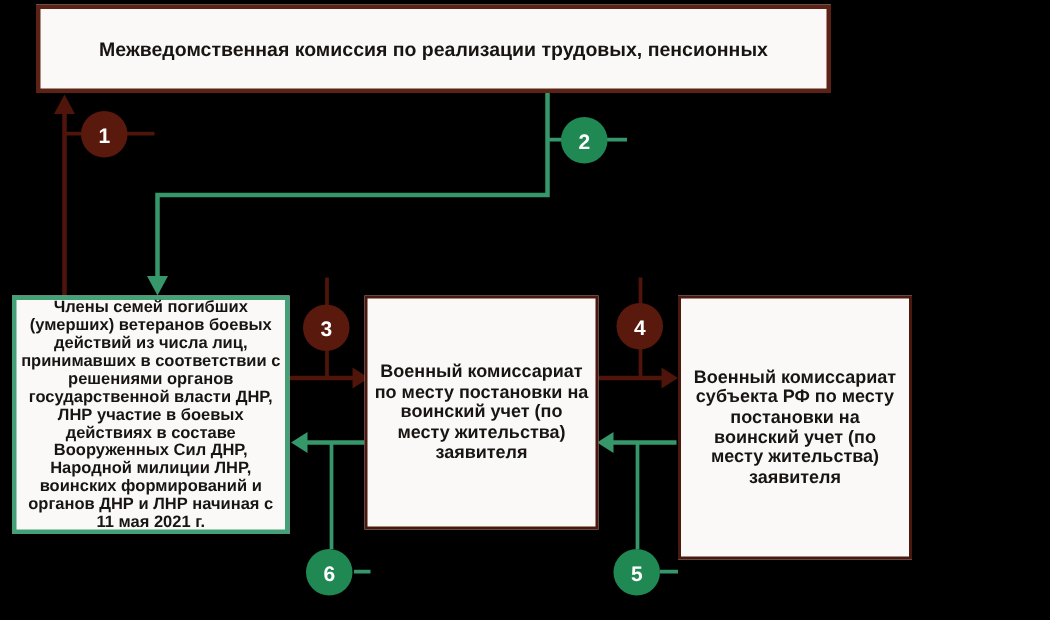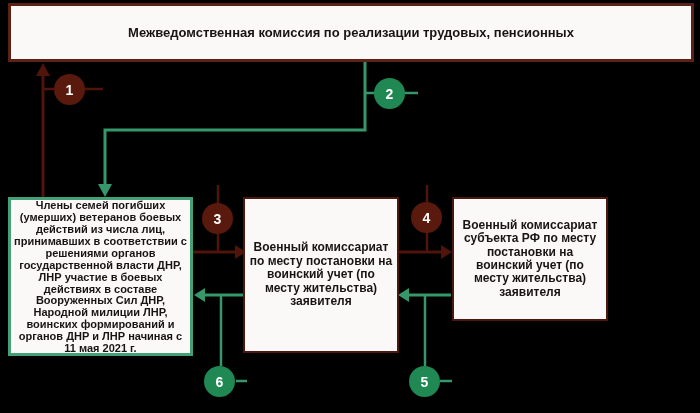--- a/index.html
+++ b/index.html
@@ -16,39 +16,39 @@
     background:#fbf9f7;
     color:#181412;
     font-weight:bold;
     display:flex;
     align-items:center;
     justify-content:center;
     text-align:center;
     z-index:2;
   }
   #commission-box{
-    left:8px;top:3px;width:686px;height:59px;
+    left:24px;top:3px;width:530px;height:59px;
     border:3px solid #5b2215;
     font-size:13px;line-height:15px;
     flex-direction:column;
   }
   #beneficiaries-box{
     left:8px;top:197px;width:185px;height:159px;
     border:3px solid #43a077;
     font-size:11px;line-height:1.09;
     padding:2px 3px;
   }
   #local-commissariat-box{
     left:243px;top:197px;width:156px;height:156px;
     border:2px solid #4a180e;
     font-size:12px;line-height:1.12;
     padding:4px;
   }
   #rf-commissariat-box{
-    left:452px;top:197px;width:156px;height:124px;
+    left:452px;top:197px;width:156px;height:176px;
     border:2px solid #4a180e;
     font-size:12px;line-height:1.12;
     padding:4px;
   }
   #arrow-layer{
     position:absolute;left:0;top:0;width:700px;height:413px;
     z-index:1;
   }
   .marker{
     position:absolute;

